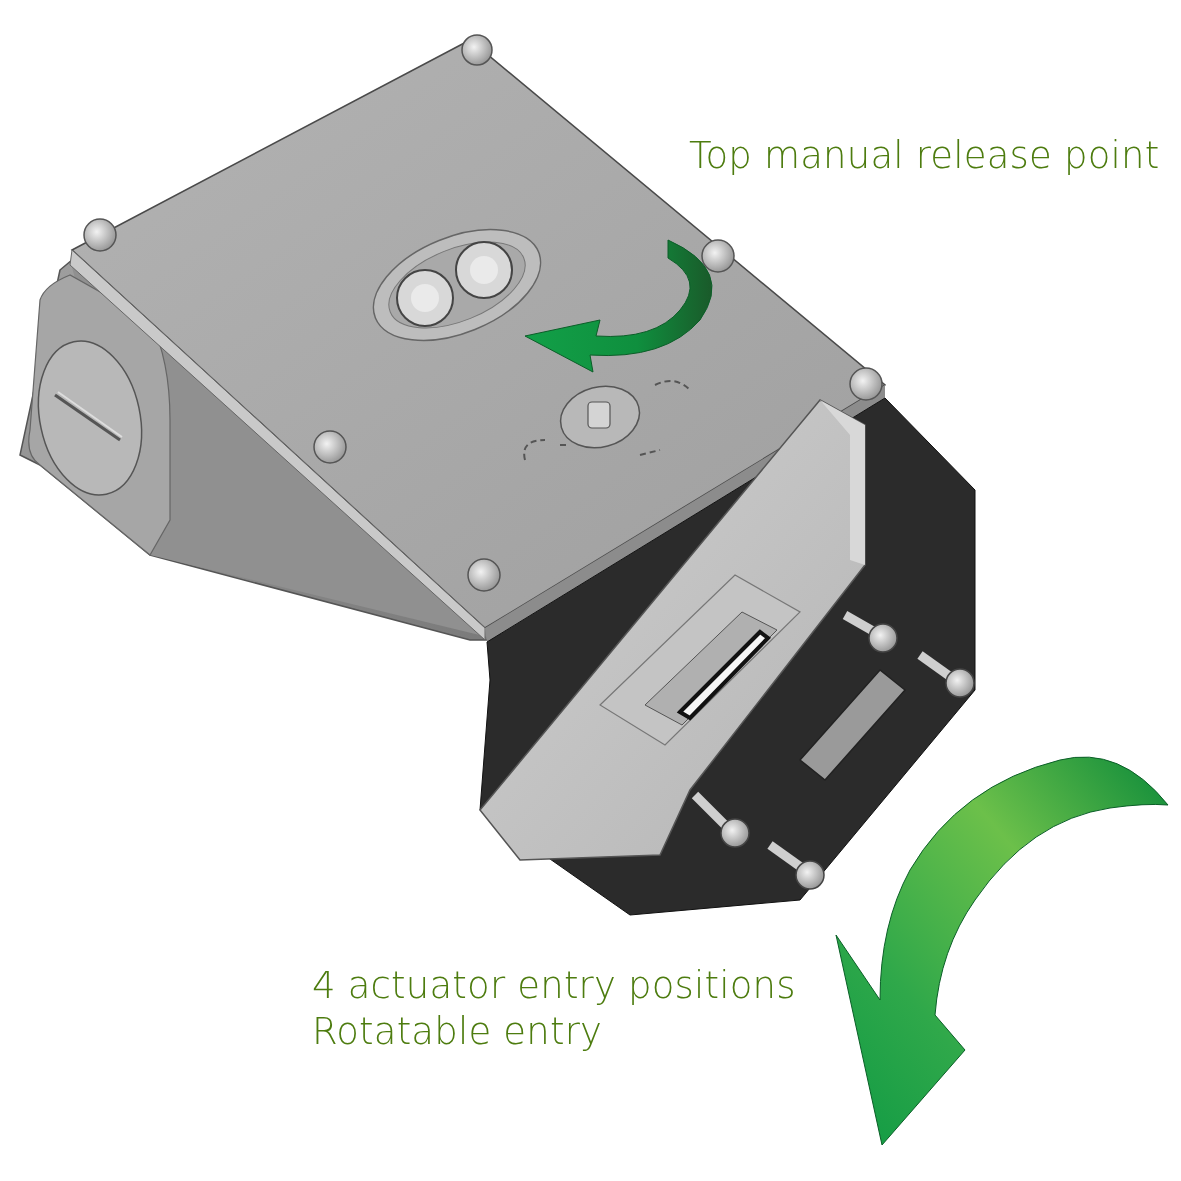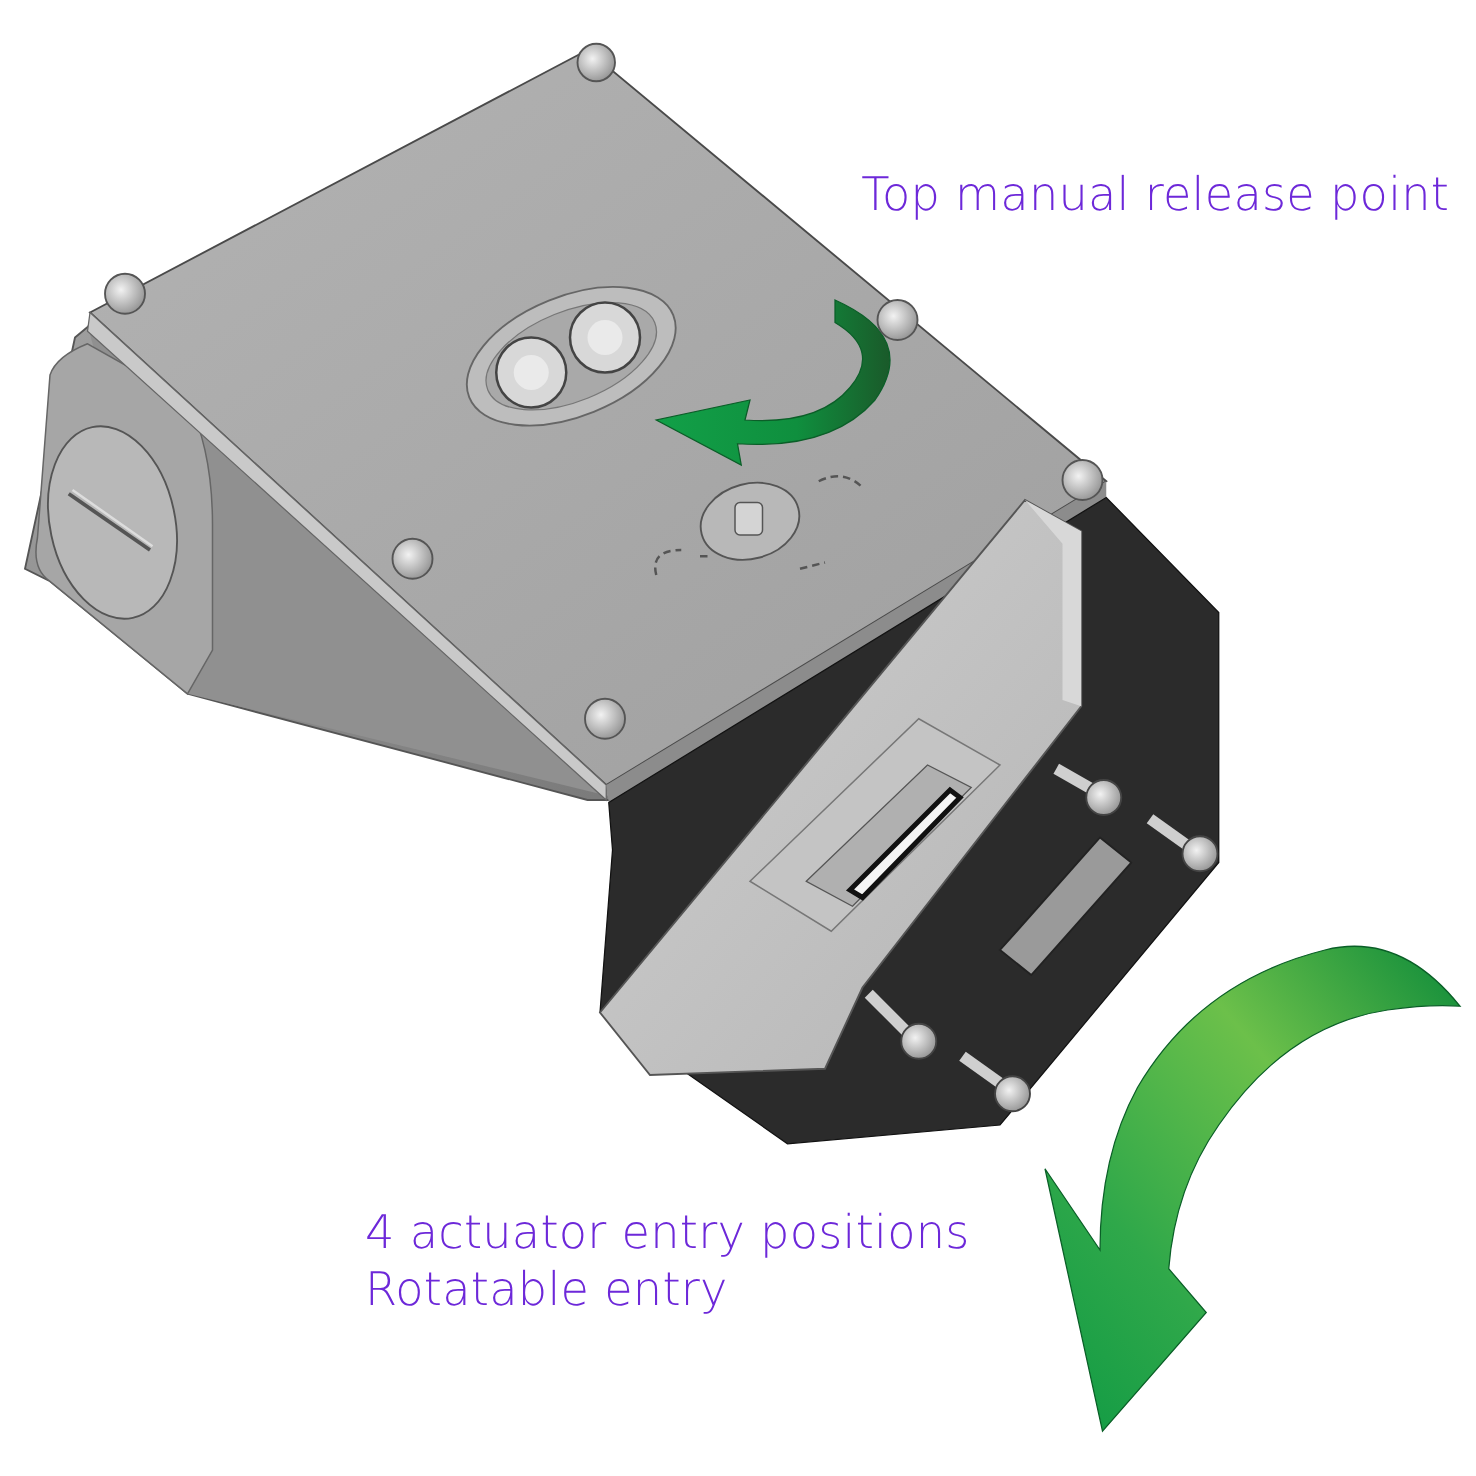--- a/index.html
+++ b/index.html
@@ -1,29 +1,29 @@
 <!DOCTYPE html>
 <html><head>
   <meta charset="utf-8">
   <style>
     html, body { margin: 0; padding: 0; background: #ffffff; }
     body { width: 1181px; height: 1181px; position: relative; overflow: hidden; }
     #canvas { position: absolute; left: 0; top: 0; width: 1181px; height: 1181px; }
     .label {
       position: absolute;
       font-family: "DejaVu Sans", sans-serif;
-      color: #6d28d9;
+      color: #4d7c0f;
       font-size: 37px;
       letter-spacing: 0.2px;
       line-height: 46px;
       white-space: nowrap;
       font-weight: 300;
     }
     #label-top { left: 689px; top: 133px; }
-    #label-bottom { left: 292px; top: 963px; }
+    #label-bottom { left: 312px; top: 963px; }
     .label span { display: block; }
   </style>
 </head>
 <body>
 
 <svg id="canvas" viewBox="0 0 1181 1181" xmlns="http://www.w3.org/2000/svg">
   <defs>
     <linearGradient id="gTop" x1="0" y1="0" x2="1" y2="1">
       <stop offset="0" stop-color="#b3b3b3"></stop>
       <stop offset="1" stop-color="#9f9f9f"></stop>

